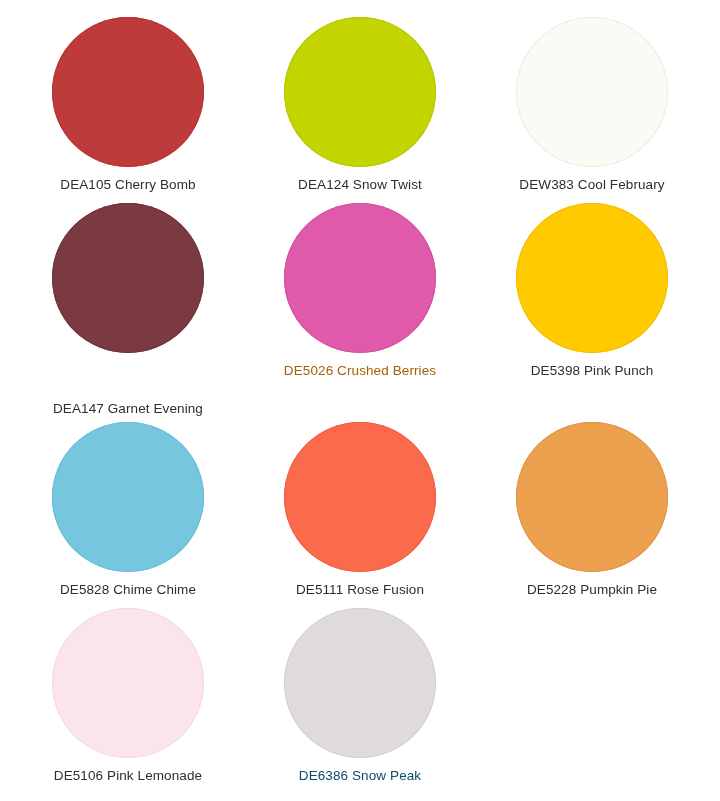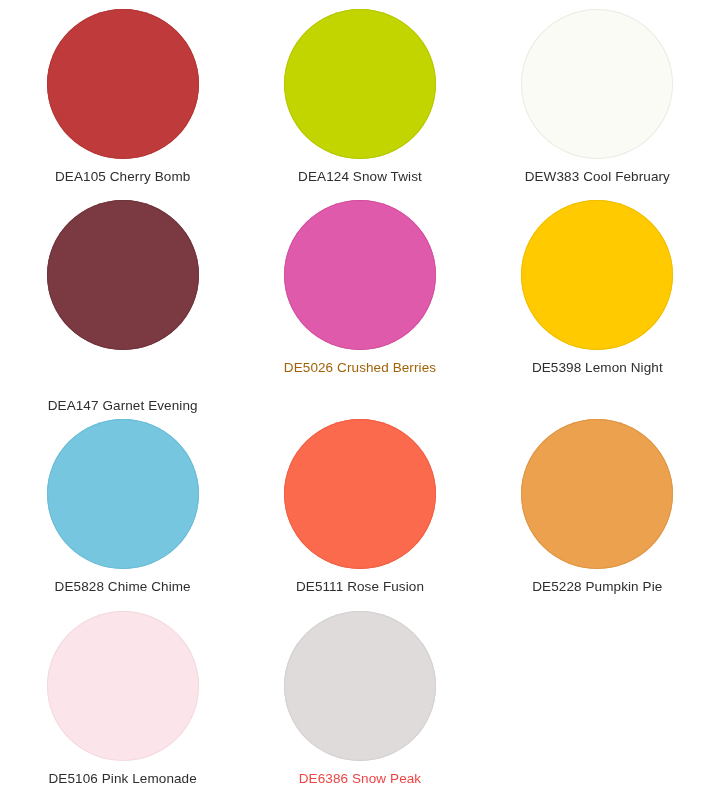--- a/index.html
+++ b/index.html
@@ -15,21 +15,21 @@
     overflow: hidden;
   }
 
   .swatch-grid {
     width: 720px;
     height: 801px;
     display: grid;
     grid-template-columns: repeat(3, 1fr);
     grid-template-rows: repeat(4, 1fr);
     box-sizing: border-box;
-    padding: 4px;
+    padding: 12px;
   }
 
   .swatch-cell {
     position: relative;
     display: flex;
     flex-direction: column;
     align-items: center;
     justify-content: flex-start;
     padding-top: 5px;
     box-sizing: border-box;
@@ -78,21 +78,21 @@
     <div class="swatch-label" style="color: rgb(46, 46, 46); margin-top: 48px;">DEA147 Garnet Evening</div>
   </div>
 
   <div class="swatch-cell">
     <div class="swatch-circle" style="background: rgb(223, 90, 171); box-shadow: rgb(212, 81, 159) 0px 0px 0px 1px inset;"></div>
     <div class="swatch-label" style="color: #a16207;">DE5026 Crushed Berries</div>
   </div>
 
   <div class="swatch-cell">
     <div class="swatch-circle" style="background: rgb(255, 202, 0); box-shadow: rgb(240, 190, 0) 0px 0px 0px 1px inset;"></div>
-    <div class="swatch-label" style="color: rgb(46, 46, 46);">DE5398 Lemon Night</div>
+    <div class="swatch-label" style="color: rgb(46, 46, 46);">DE5398 Pink Punch</div>
   </div>
 
 
   <div class="swatch-cell">
     <div class="swatch-circle" style="background: rgb(118, 198, 224); box-shadow: rgb(107, 188, 215) 0px 0px 0px 1px inset;"></div>
     <div class="swatch-label" style="color: rgb(46, 46, 46);">DE5828 Chime Chime</div>
   </div>
 
   <div class="swatch-cell">
     <div class="swatch-circle" style="background: rgb(251, 106, 77); box-shadow: rgb(239, 96, 69) 0px 0px 0px 1px inset;"></div>
@@ -104,16 +104,16 @@
     <div class="swatch-label" style="color: rgb(46, 46, 46);">DE5228 Pumpkin Pie</div>
   </div>
 
   <div class="swatch-cell">
     <div class="swatch-circle" style="background: rgb(252, 229, 234); box-shadow: rgb(242, 218, 222) 0px 0px 0px 1px inset;"></div>
     <div class="swatch-label" style="color: rgb(46, 46, 46);">DE5106 Pink Lemonade</div>
   </div>
 
   <div class="swatch-cell">
     <div class="swatch-circle" style="background: rgb(222, 219, 218); box-shadow: rgb(212, 209, 208) 0px 0px 0px 1px inset;"></div>
-    <div class="swatch-label" style="color: #ef4444;">DE6386 Snow Peak</div>
+    <div class="swatch-label" style="color: #0c4a6e;">DE6386 Snow Peak</div>
   </div>
 
 </div>
 
 </body></html>

